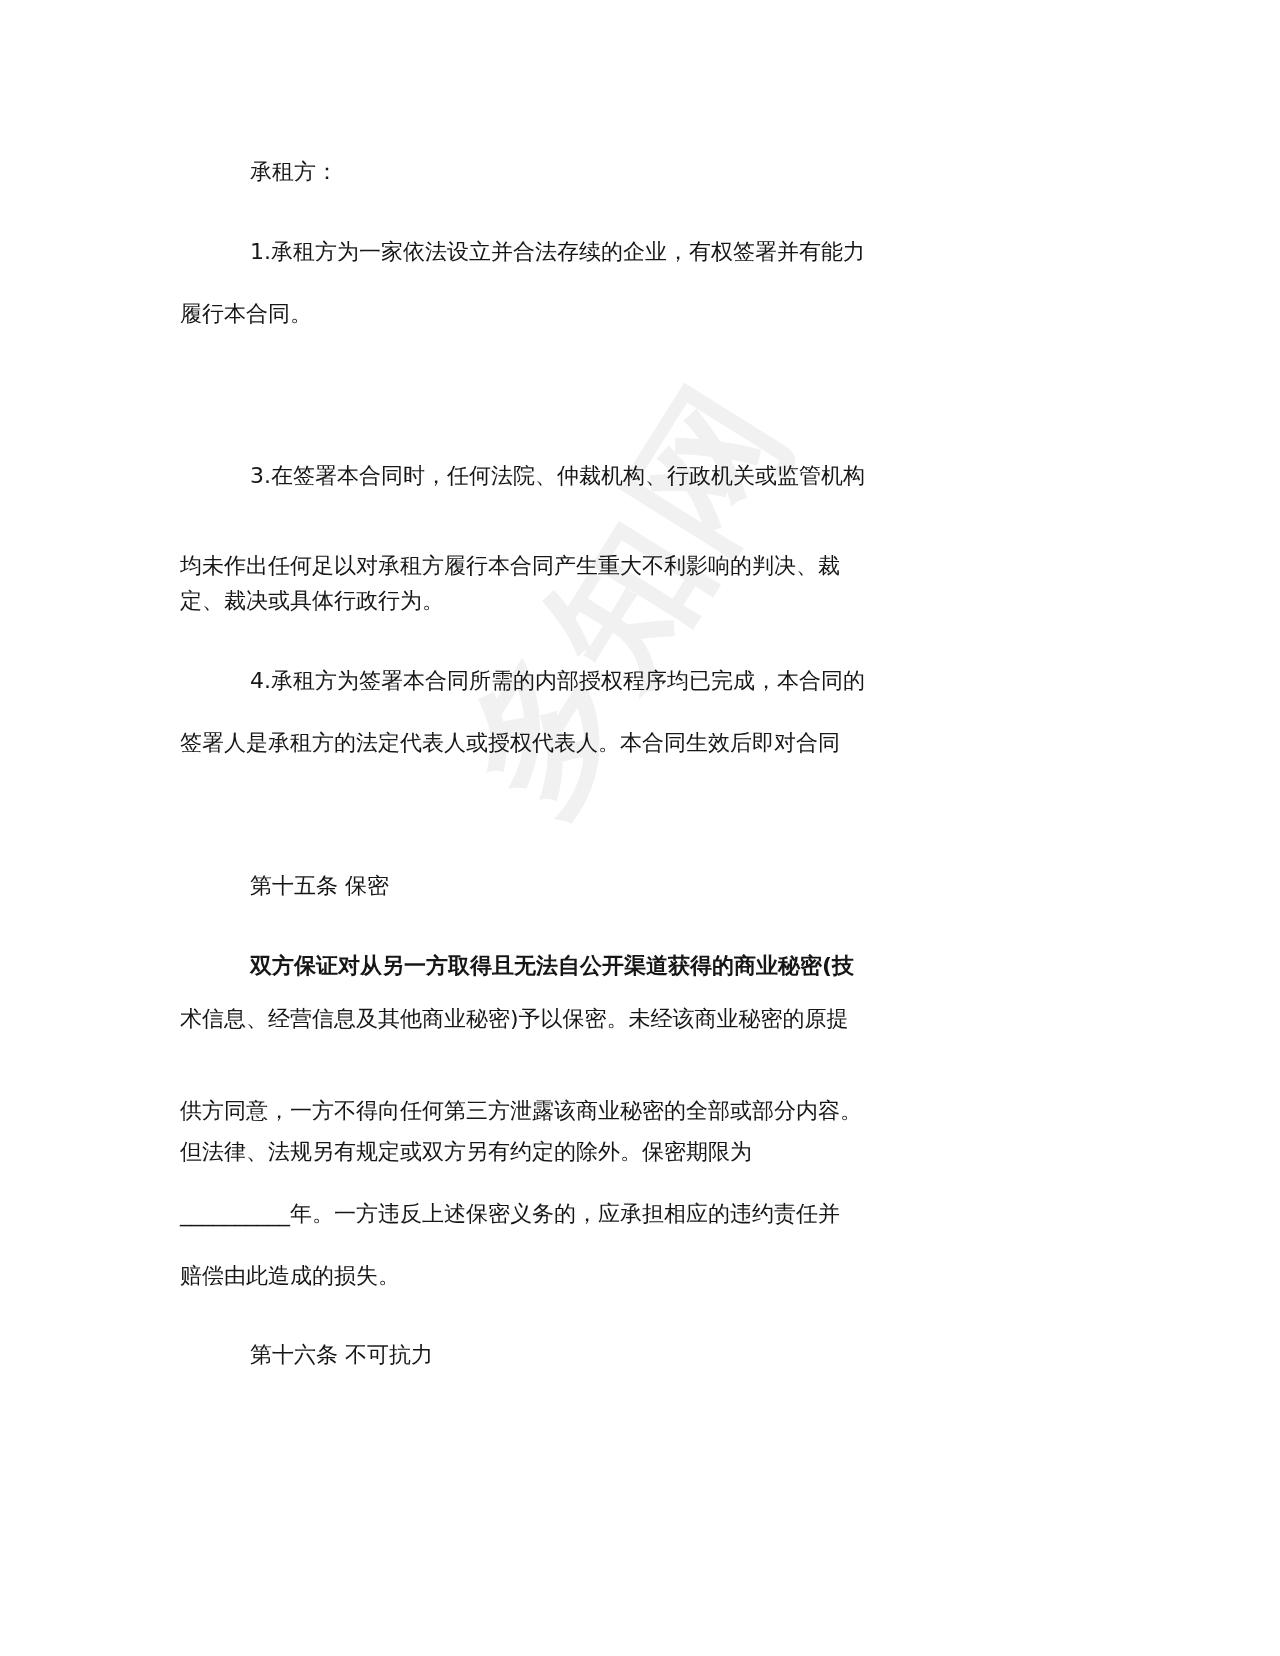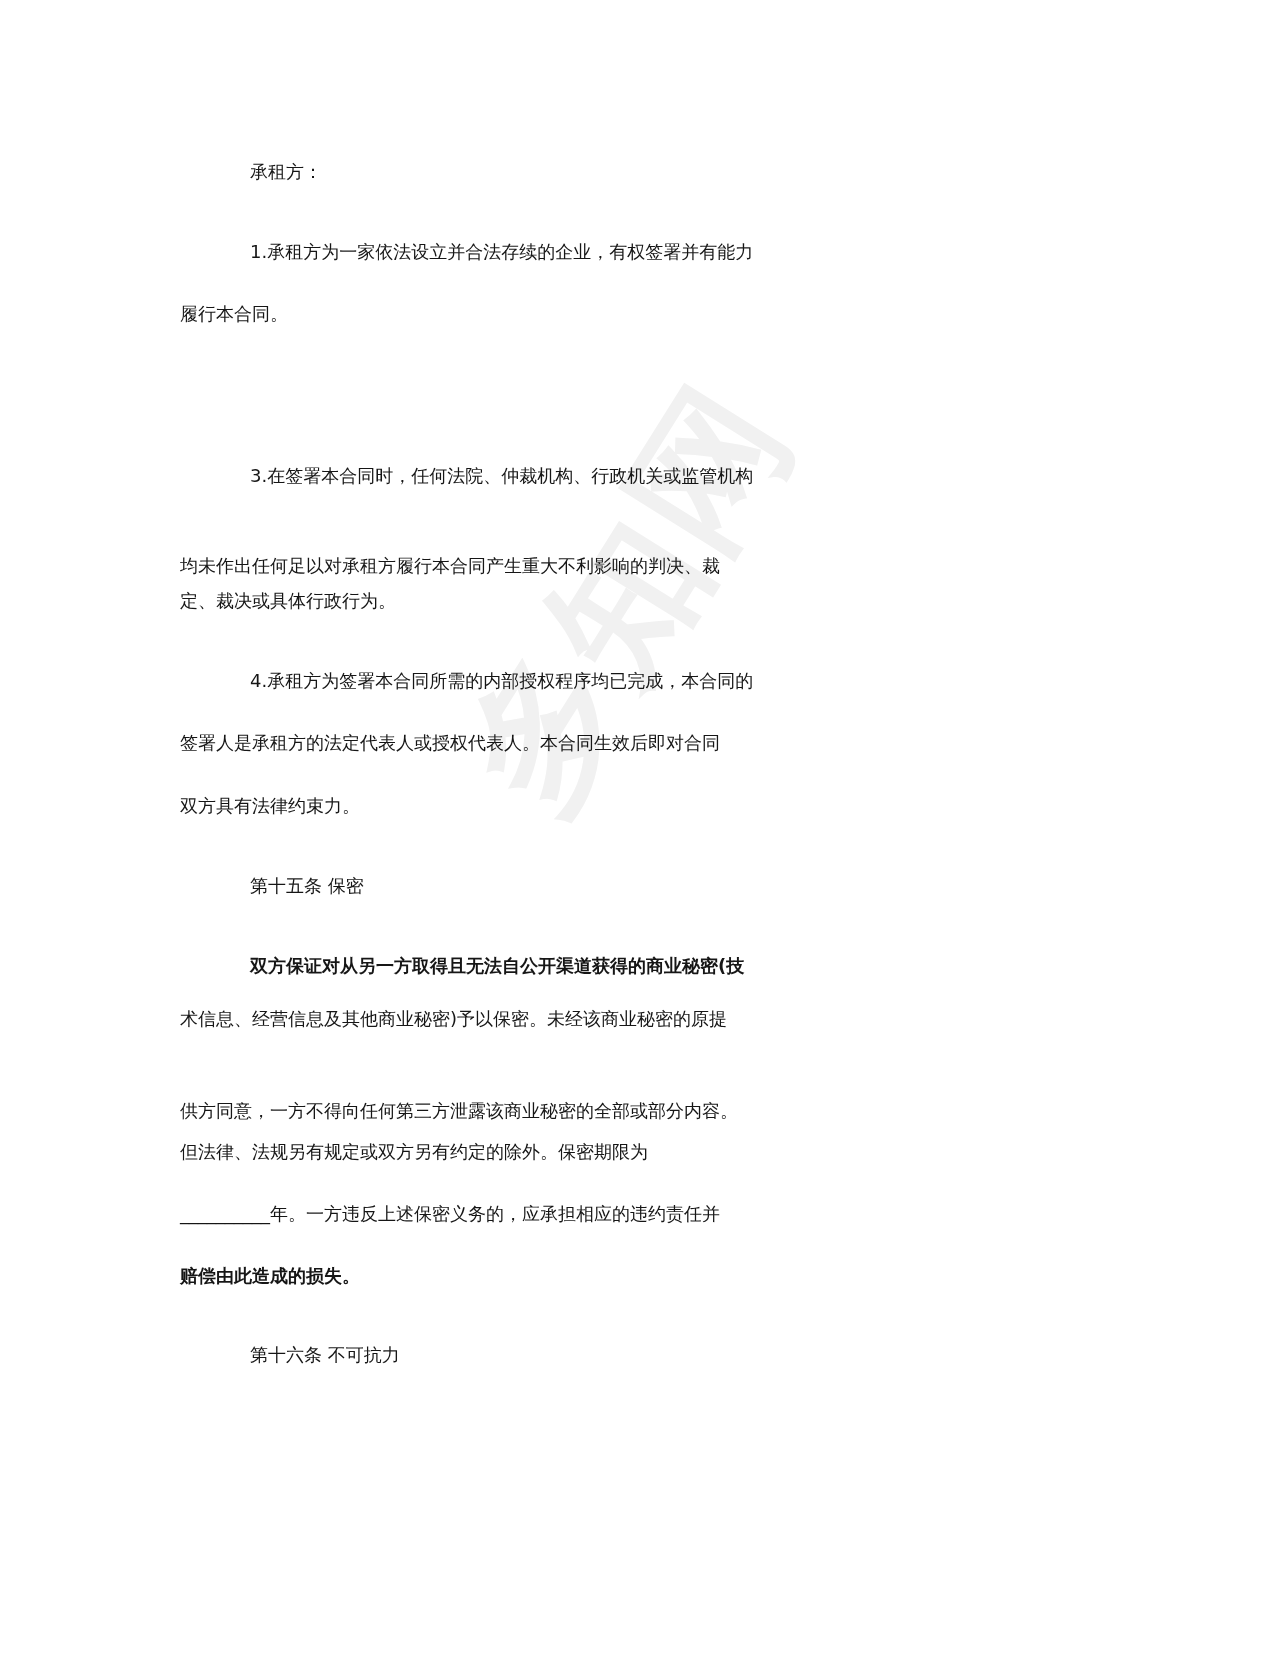--- a/index.html
+++ b/index.html
@@ -39,21 +39,21 @@
       transform: translate(-50%, -50%) rotate(-58deg);
       font-size: 150px;
       font-weight: bold;
       color: #f1f1f1;
       white-space: nowrap;
       letter-spacing: 4px;
     }
     .line {
       position: absolute;
       left: 0;
-      font-size: 18px;
+      font-size: 22px;
       line-height: 34px;
       white-space: nowrap;
       z-index: 1;
       color: #161616;
     }
   </style>
 </head>
 <body>
 
 <div class="page">
@@ -67,26 +67,25 @@
   <div class="line" style="left:250px; top:235px;">1.承租方为一家依法设立并合法存续的企业，有权签署并有能力</div>
   <div class="line" style="left:180px; top:297px;">履行本合同。</div>
 
 
   <div class="line" style="left:250px; top:459px;">3.在签署本合同时，任何法院、仲裁机构、行政机关或监管机构</div>
   <div class="line" style="left:180px; top:521px;margin-top:28px;">均未作出任何足以对承租方履行本合同产生重大不利影响的判决、裁</div>
   <div class="line" style="left:180px; top:584px;">定、裁决或具体行政行为。</div>
 
   <div class="line" style="left:250px; top:664px;">4.承租方为签署本合同所需的内部授权程序均已完成，本合同的</div>
   <div class="line" style="left:180px; top:726px;">签署人是承租方的法定代表人或授权代表人。本合同生效后即对合同</div>
-  <div class="line" style="left:180px; top:789px;">双方具有法律约束力。</div>
 
   <div class="line" style="left:250px; top:869px;">第十五条 保密</div>
 
   <div class="line" style="left:250px; top:949px;font-weight:bold;">双方保证对从另一方取得且无法自公开渠道获得的商业秘密(技</div>
   <div class="line" style="left:180px; top:1002px;">术信息、经营信息及其他商业秘密)予以保密。未经该商业秘密的原提</div>
   <div class="line" style="left:180px; top:1073px;margin-top:21px;">供方同意，一方不得向任何第三方泄露该商业秘密的全部或部分内容。</div>
   <div class="line" style="left:180px; top:1135px;">但法律、法规另有规定或双方另有约定的除外。保密期限为</div>
   <div class="line" style="left:180px; top:1197px;">__________年。一方违反上述保密义务的，应承担相应的违约责任并</div>
-  <div class="line" style="left:180px; top:1259px;font-weight:bold;">赔偿由此造成的损失。</div>
+  <div class="line" style="left:180px; top:1259px;">赔偿由此造成的损失。</div>
 
   <div class="line" style="left:250px; top:1338px;">第十六条 不可抗力</div>
 
 </div>
 
 </body></html>

